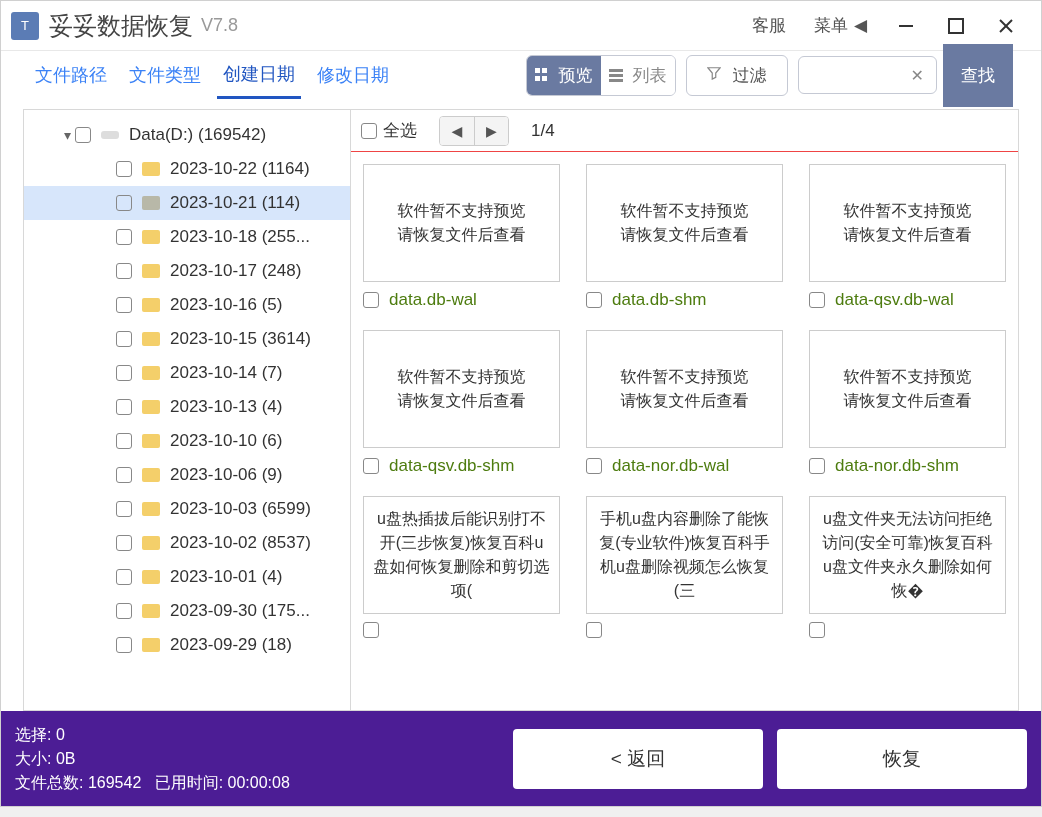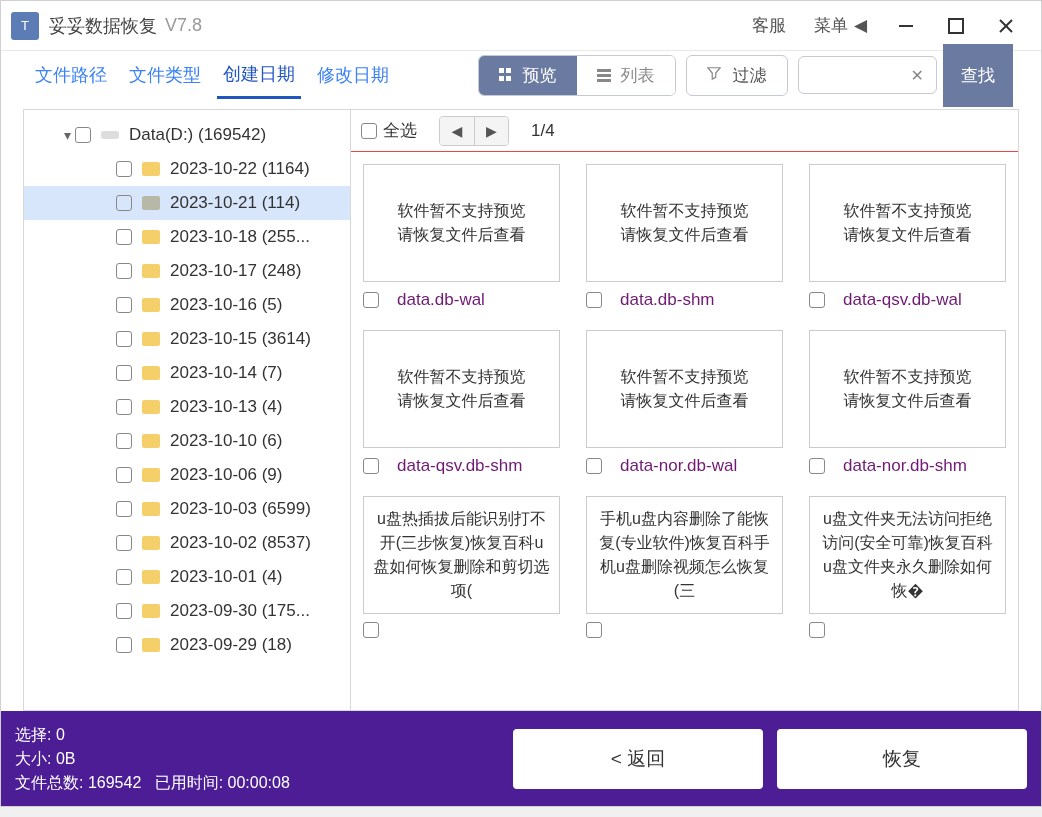--- a/index.html
+++ b/index.html
@@ -1,31 +1,31 @@
 <!DOCTYPE html>
 <html><head>
 <meta charset="utf-8">
 <style>
 * { box-sizing: border-box; margin: 0; padding: 0; }
 body { font-family: "Microsoft YaHei", Arial, sans-serif; background: #f0f0f0; width: 1042px; height: 817px; overflow: hidden; position: relative; }
 .window { width: 1042px; height: 807px; background: #fff; position: relative; display: flex; flex-direction: column; border: 1px solid #d0d0d0; }
 .titlebar { height: 50px; display: flex; align-items: center; padding: 0 10px; border-bottom: 1px solid #e8e8e8; }
 .app-icon { width: 28px; height: 28px; background: #5b7cb5; display: inline-flex; align-items: center; justify-content: center; color: #fff; font-size: 13px; border-radius: 3px; }
-.app-title { margin-left: 10px; font-size: 18px; color: #444; }
+.app-title { margin-left: 10px; font-size: 24px; color: #444; }
 .app-version { margin-left: 8px; font-size: 18px; color: #999; }
 .titlebar-spacer { flex: 1; }
 .titlebar-btn { font-size: 17px; color: #555; padding: 0 14px; cursor: pointer; display: inline-flex; align-items: center; }
 .menu-arrow { margin-left: 6px; }
 .win-btn { width: 50px; height: 50px; display: inline-flex; align-items: center; justify-content: center; font-size: 18px; cursor: pointer; }
 .toolbar { height: 48px; display: flex; align-items: center; padding: 0 28px; gap: 10px; }
 .tab { font-size: 18px; color: #3b82f6; padding: 10px 6px; cursor: pointer; }
 .tab.active { color: #2156c1; border-bottom: 3px solid #2156c1; }
 .toolbar-spacer { flex: 1; }
 .btn-group { display: inline-flex; border: 1px solid #c5c9d4; border-radius: 6px; overflow: hidden; }
-.btn-seg { padding: 8px 20px; font-size: 17px; display: inline-flex; align-items: center; gap: 10px; cursor: pointer; background: #fff; color: #888; justify-content: center; }
+.btn-seg { padding: 8px 8px; font-size: 17px; display: inline-flex; align-items: center; gap: 10px; cursor: pointer; background: #fff; color: #888; justify-content: center; }
 .btn-seg.active { background: #6a7aa1; color: #fff; }
 .seg-icon { width: 14px; height: 14px; display: inline-flex; flex-wrap: wrap; gap: 2px; }
 .seg-icon span { width: 5px; height: 5px; background: currentColor; }
 .list-icon { display: inline-flex; flex-direction: column; gap: 2px; }
 .list-icon span { width: 14px; height: 3px; background: currentColor; }
 .filter-btn { border: 1px solid #c5c9d4; border-radius: 6px; padding: 8px 20px; font-size: 17px; display: inline-flex; align-items: center; gap: 12px; cursor: pointer; color: #555; }
 .search-box { border: 1px solid #c5c9d4; border-radius: 6px; display: inline-flex; align-items: center; padding: 0 8px; }
 .search-box input { border: none; outline: none; height: 36px; width: 100px; font-size: 15px; }
 .clear-x { cursor: pointer; color: #888; font-size: 16px; padding: 0 4px; }
 .search-btn { background: #6a7aa1; color: #fff; border-radius: 0; padding: 20px 18px; font-size: 17px; cursor: pointer; margin-left: -4px; }
@@ -50,21 +50,21 @@
 .pager { display: inline-flex; align-items: center; border: 1px solid #ccc; border-radius: 4px; margin-left: 20px; overflow: hidden; }
 .pager-btn { width: 34px; height: 28px; display: inline-flex; align-items: center; justify-content: center; background: #f4f4f4; cursor: pointer; color: #555; font-size: 14px; }
 .pager-btn + .pager-btn { border-left: 1px solid #ccc; }
 .page-info { font-size: 17px; color: #333; margin-left: 20px; }
 .grid-area { flex: 1; overflow-y: auto; padding: 12px; }
 .grid-area::-webkit-scrollbar { width: 15px; }
 .grid-area::-webkit-scrollbar-thumb { background: #cfcfcf; border-radius: 3px; }
 .file-grid { display: grid; grid-template-columns: repeat(3, 1fr); gap: 20px 26px; }
 .file-card { display: flex; flex-direction: column; }
 .thumb { border: 1px solid #ccc; height: 118px; display: flex; align-items: center; justify-content: center; padding: 8px; text-align: center; font-size: 16px; color: #333; line-height: 1.5; }
-.card-label { display: flex; align-items: center; margin-top: 8px; gap: 8px; font-size: 17px; color: #701a75; white-space: nowrap; overflow: hidden; text-overflow: ellipsis; text-align: right; }
+.card-label { display: flex; align-items: center; margin-top: 8px; font-size: 17px; color: #4d7c0f; white-space: nowrap; overflow: hidden; text-overflow: ellipsis; text-align: right; }
 .footer { height: 95px; background: #4c1d95; display: flex; align-items: center; padding: 0 14px; color: #fff; }
 .footer-info { font-size: 16px; line-height: 1.5; }
 .footer-spacer { flex: 1; }
 .footer-btn { background: #fff; color: #333; border-radius: 4px; height: 60px; width: 250px; display: inline-flex; align-items: center; justify-content: center; font-size: 19px; cursor: pointer; margin-left: 14px; }
 .breadcrumb-frag { position: absolute; top: -1px; left: 30px; font-size: 13px; color: #333; display: flex; align-items: center; gap: 4px; }
 .breadcrumb-frag .bico { width:14px; height:10px; background:#5b8dd6; display:inline-block;}
 .funnel-icon svg { width: 14px; height: 14px; }
 </style>
 </head>
 <body>

